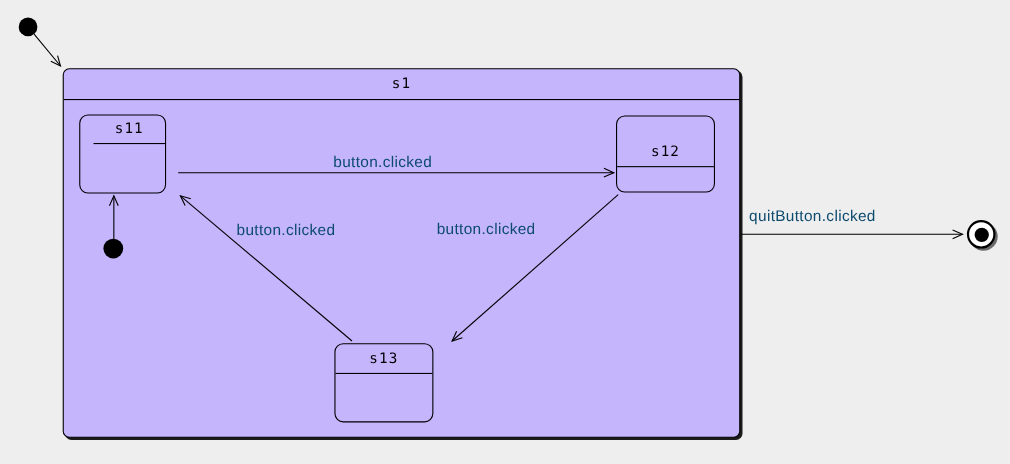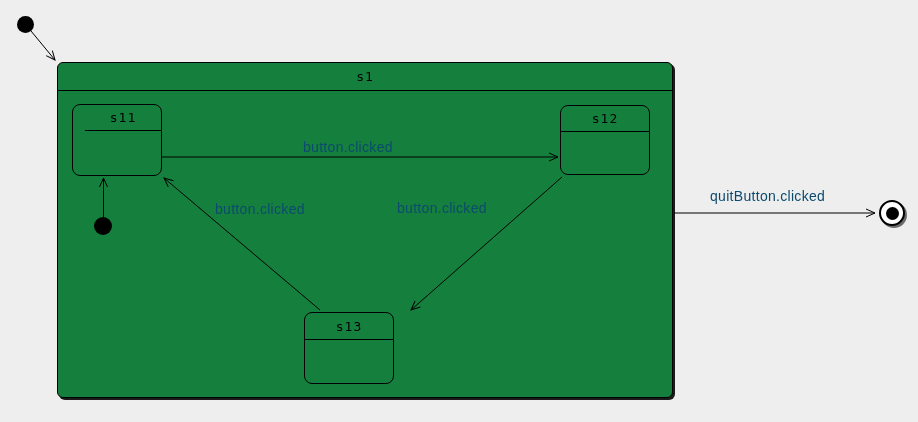--- a/index.html
+++ b/index.html
@@ -19,21 +19,21 @@
     position: absolute;
     left: 0;
     top: 0;
     width: 918px;
     height: 422px;
     z-index: 5;
     pointer-events: none;
   }
   .state {
     position: absolute;
-    background: #15803d;
+    background: #c4b5fd;
     border: 1px solid #000000;
     box-sizing: border-box;
   }
   .state .title {
     border-bottom: 1px solid #000000;
     display: flex;
     align-items: center;
     justify-content: center;
     font-family: "DejaVu Sans Mono", monospace;
     font-size: 13px;
@@ -47,24 +47,24 @@
     height: 336px;
     border-radius: 6px;
     box-shadow: 2px 2px 0 #1b1b1b;
     z-index: 1;
   }
   .composite .title { height: 27px; }
   .simple {
     border-radius: 8px;
     z-index: 2;
   }
-  .state-s11 { left: 72px;  top: 104px; width: 90px; height: 72px; padding-left: 12px; }
+  .state-s11 { left: 72px;  top: 104px; width: 79px; height: 72px; padding-left: 12px; }
   .state-s11 .title { height: 25px; }
   .state-s12 { left: 560px; top: 105px; width: 90px; height: 70px; }
-  .state-s12 .title { height: 25px; }
+  .state-s12 .title { height: 25px; margin-top: 20px; }
   .state-s13 { left: 304px; top: 312px; width: 90px; height: 72px; }
   .state-s13 .title { height: 26px; }
   .init-dot {
     position: absolute;
     background: #000000;
     border-radius: 50%;
     z-index: 4;
   }
   .init-outer { left: 17px; top: 16px; width: 17px; height: 17px; }
   .init-inner { left: 94px; top: 217px; width: 18px; height: 18px; z-index: 3; }
@@ -95,21 +95,21 @@
     font-family: "Liberation Sans", sans-serif;
     font-size: 14px;
     letter-spacing: 0.3px;
     color: #0c4a6e;
     white-space: nowrap;
     z-index: 3;
   }
   .label-t1 { left: 303px; top: 139px; }
   .label-t2 { left: 215px; top: 201px; }
   .label-t3 { left: 397px; top: 200px; }
-  .label-t4 { left: 710px; top: 188px; z-index: 6; }
+  .label-t4 { left: 681px; top: 188px; z-index: 6; }
 </style>
 </head>
 <body>
 
 <div class="canvas">
 
   <div class="state composite">
     <div class="title">s1</div>
   </div>
 

